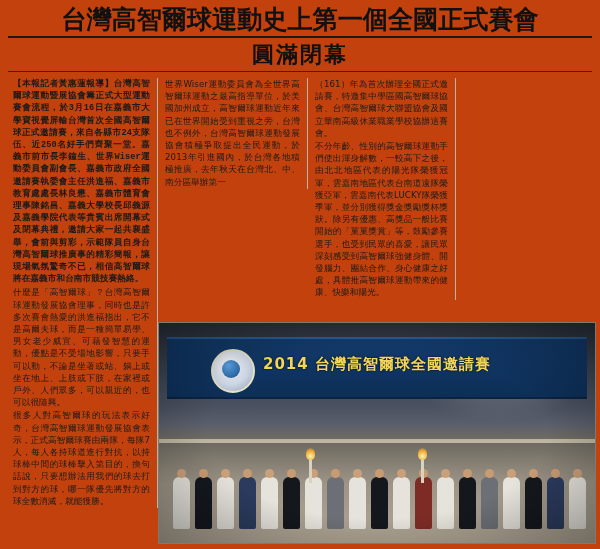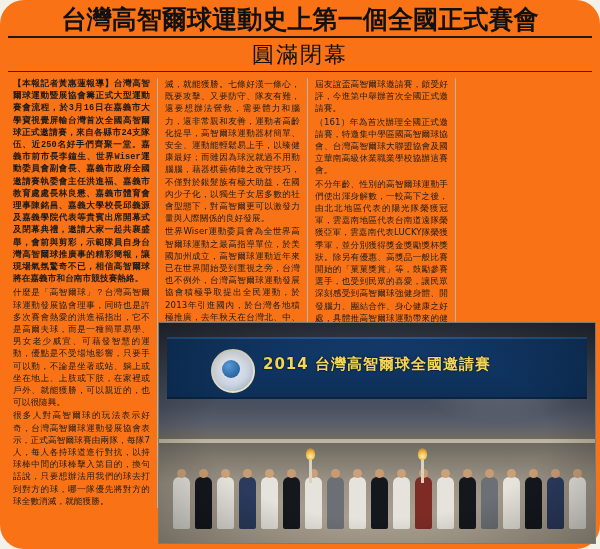--- a/index.html
+++ b/index.html
@@ -10,44 +10,43 @@
     width: 600px;
     height: 549px;
     background: #f4f1e8;
     font-family: "DejaVu Sans", sans-serif;
     overflow: hidden;
   }
   .page {
     position: relative;
     width: 600px;
     height: 549px;
-    background: #f97316;
+    background: #c2410c;
     box-sizing: border-box;
     padding: 4px 6px 0 6px;
-    border-radius: 24px;
   }
   
   .headline-main {
     font-family: "DejaVu Sans", sans-serif;
     font-weight: bold;
     font-size: 25.5px;
     letter-spacing: 0px;
     text-align: center;
     color: #111;
     line-height: 1.05;
     margin: 2px 0 0 0;
     white-space: nowrap;
     transform: scaleX(0.985);
   }
   .rule-under-main {
     border-bottom: 2px solid #1a1a1a;
     margin: 3px 2px 5px 2px;
   }
   .headline-sub {
-    font-weight: normal;
+    font-weight: bold;
     font-size: 22px;
     text-align: center;
     color: #111;
     letter-spacing: 2px;
     margin: 2px 0 4px 0;
     line-height: 1.1;
   }
   .rule-under-sub {
     border-bottom: 1px solid #2a2a2a;
     margin: 2px 2px 6px 2px;
@@ -210,31 +209,29 @@
 
   <h1 class="headline-main">台灣高智爾球運動史上第一個全國正式賽會</h1>
   <div class="rule-under-main"></div>
   <h2 class="headline-sub">圓滿閉幕</h2>
   <div class="rule-under-sub"></div>
 
   <div class="cols">
 
     <div class="col c1">
       <p class="byline">【本報記者黃惠蓮報導】台灣高智爾球運動暨展協會籌正式大型運動賽會流程，於3月16日在嘉義市大學寶視覺屏輸台灣首次全國高智爾球正式邀請賽，來自各縣市24支隊伍、近250名好手們齊聚一堂。嘉義市前市長李鐘生、世界Wiser運動委員會副會長、嘉義市政府全國邀請賽執委會主任洪進福、嘉義市教育處處長林良懋、嘉義市體育會理事陳銘昌、嘉義大學校長邱義源及嘉義學院代表等貴賓出席開幕式及閉幕典禮，邀請大家一起共襄盛舉，會前與剪彩，示範隊員自身台灣高智爾球推廣事的精彩簡報，讓現場氣氛驚奇不已，相信高智爾球將在嘉義市和台南市競技賽熱絡。</p>
-      <p>什麼是「高智爾球」？台灣高智爾球運動發展協會理事，同時也是許多次賽會熱愛的洪進福指出，它不是高爾夫球，而是一種簡單易學、男女老少威宜、可藉發智慧的運動，優點是不受場地影響，只要手可以動，不論是坐著或站、躺上或坐在地上、上肢或下肢，在家裡或戶外、就能獲勝，可以親近的，也可以很隨興。</p>
+      <p>什麼是「高智爾球」？台灣高智爾球運動發展協會理事，同時也是許多次賽會熱愛的洪進福指出，它不是高爾夫球，而是一種簡單易學、男女老少威宜、可藉發智慧的運動，優點是不受場地影響，只要手可以動，不論是坐著或站、躺上或坐在地上、上肢或下肢，在家裡或戶外、人們眾多，可以親近的，也可以很隨興。</p>
       <p>很多人對高智爾球的玩法表示好奇，台灣高智爾球運動發展協會表示，正式高智爾球賽由兩隊，每隊7人，每人各持球道進行對抗，以持球棒中間的球棒擊入第目的，換句話說，只要想辦法用我們的球去打到對方的球，哪一隊優先將對方的球全數消滅，就能獲勝。</p>
     </div>
 
     <div class="col c2">
-      <p>滅，就能獲勝。七條好漢一條心，既要攻擊、又要防守、隊友有難，還要想辦法營救，需要體力和腦力，還非常親和友善，運動者高齡化提早，高智爾球運動器材簡單、安全、運動能輕鬆易上手，以臻健康最好；而雖因為球況就過不用動腦腦，藉器棋藝佈陣之改守技巧，不僅對於銀髮族有極大助益，在國內少子化，以獨生子女居多數的社會型態下，對高智爾更可以激發力量與人際關係的良好發展。</p>
       <p>世界Wiser運動委員會為全世界高智爾球運動之最高指導單位，於美國加州成立，高智爾球運動近年來已在世界開始受到重視之旁，台灣也不例外，台灣高智爾球運動發展協會積極爭取提出全民運動，於2013年引進國內，於台灣各地積極推廣，去年秋天在台灣北、中、南分區舉辦第一</p>
     </div>
 
     <div class="col c3">
-      <p>屆友誼盃高智爾球邀請賽，頗受好評，今進第中舉辦首次全國正式邀請賽。</p>
       <p>（161）年為首次辦理全國正式邀請賽，特邀集中學區國高智爾球協會、台灣高智爾球大聯盟協會及國立華南高級休業職業學校協辦這賽會。</p>
       <p>不分年齡、性別的高智爾球運動手們使出渾身解數，一較高下之後，由北北地區代表的陽光隊榮獲冠軍，雲嘉南地區代表台南道遠隊榮獲亞軍，雲嘉南代表LUCKY隊榮獲季軍，並分別獲得獎金獎勵獎杯獎狀。除另有優惠、高獎品一般比賽開始的「菓菓獎賞」等，鼓勵參賽選手，也受到民眾的喜愛，讓民眾深刻感受到高智爾球強健身體、開發腦力、團結合作、身心健康之好處，具體推高智爾球運動帶來的健康、快樂和陽光。</p>
     </div>
 
     <div class="col c4"></div>
   </div>
 
   <div class="photo-wrap">
     <div class="photo">
       <div class="banner">

